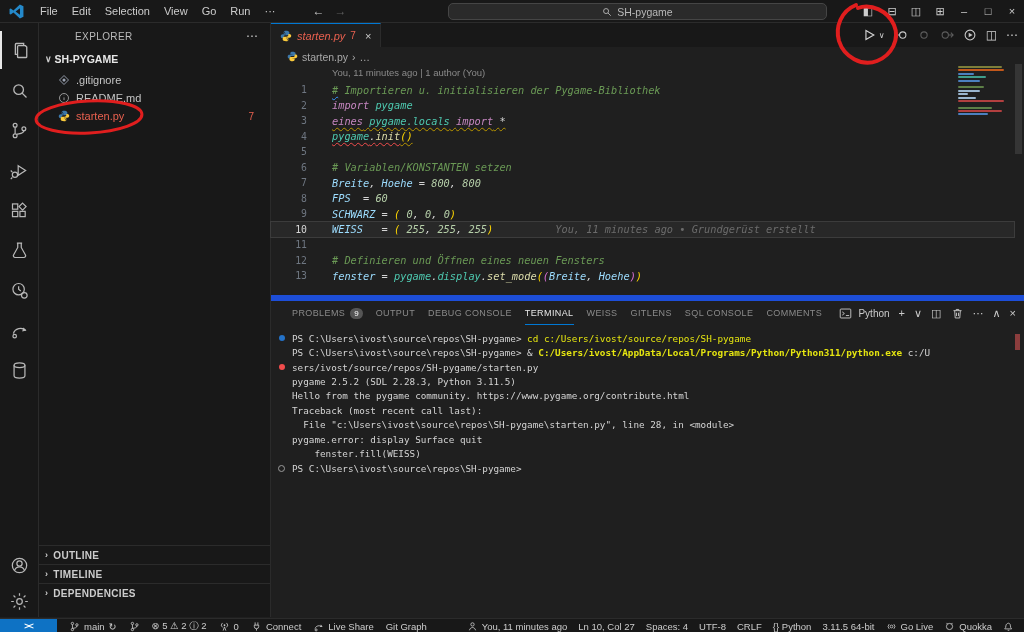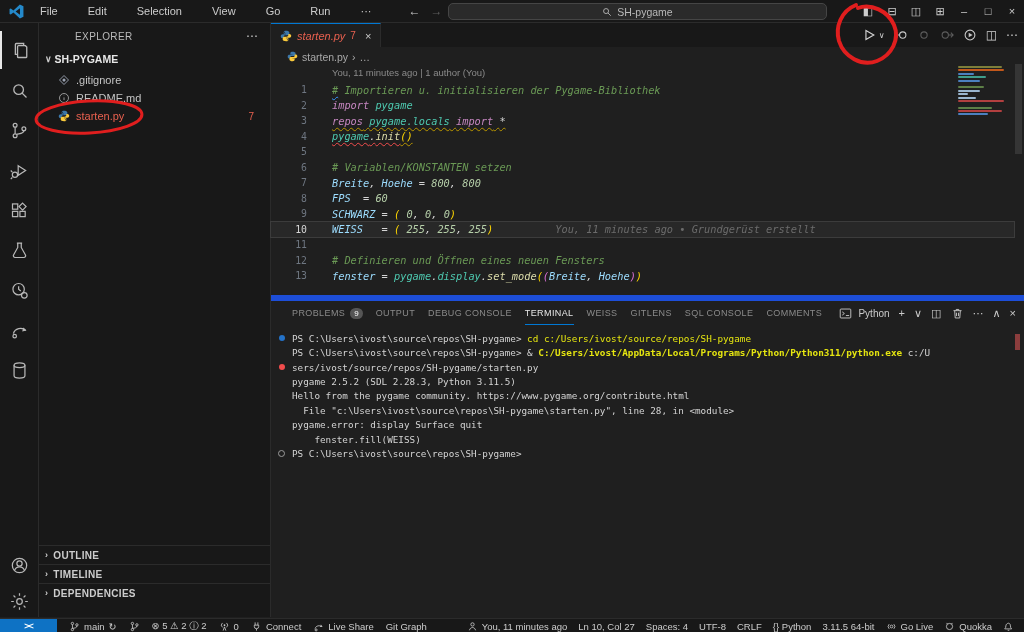--- a/index.html
+++ b/index.html
@@ -3,21 +3,21 @@
 <meta charset="utf-8">
 <style>
   html,body{margin:0;padding:0;background:#000;}
   .screen{position:relative;width:1024px;height:632px;background:#1f1f1f;overflow:hidden;
           font-family:"Liberation Sans",sans-serif;color:#cccccc;-webkit-font-smoothing:antialiased;}
   .icon svg{display:block;}
   
   .titlebar{position:absolute;left:0;top:0;width:1024px;height:22px;background:#181818;
             border-bottom:1px solid #2b2b2b;display:flex;align-items:center;font-size:11px;color:#cccccc;}
   .logo{width:15px;height:15px;margin:0 9px 0 9px;}
-  .menus{display:flex;gap:16px;}
+  .menus{display:flex;gap:0;}
   .menu-item{padding:0 7px;cursor:default;}
   .navarrows{margin-left:30px;display:flex;gap:10px;font-size:12px;}
   .nav-fwd{color:#5f5f5f;}
   .cmdcenter{position:absolute;left:448px;top:3px;width:377px;height:15px;background:#2a2a2a;
              border:1px solid #454545;border-radius:5px;display:flex;align-items:center;justify-content:center;
              gap:5px;font-size:10.5px;color:#b9b9b9;}
   .win-icons{position:absolute;right:0;top:0;height:22px;display:flex;align-items:center;}
   .win-icons span{width:24px;text-align:center;font-size:11px;color:#cccccc;}
   
   .activitybar{position:absolute;left:0;top:23px;width:38px;height:594px;background:#181818;
@@ -368,21 +368,21 @@
       <div class="line">
         <span class="ln">1</span>
         <span class="lcontent"><span class="tok cm sqb">#</span><span class="tok cm"> Importieren u. initialisieren der Pygame-Bibliothek</span></span>
       </div>
       <div class="line">
         <span class="ln">2</span>
         <span class="lcontent"><span class="tok kw">import</span><span class="tok pl"> </span><span class="tok mod">pygame</span></span>
       </div>
       <div class="line">
         <span class="ln">3</span>
-        <span class="lcontent"><span class="tok kw sqy">repos</span><span class="tok pl sqy"> </span><span class="tok mod sqy">pygame.locals</span><span class="tok pl sqy"> </span><span class="tok kw sqy">import</span><span class="tok pl sqy"> </span><span class="tok op sqy">*</span></span>
+        <span class="lcontent"><span class="tok kw sqy">eines</span><span class="tok pl sqy"> </span><span class="tok mod sqy">pygame.locals</span><span class="tok pl sqy"> </span><span class="tok kw sqy">import</span><span class="tok pl sqy"> </span><span class="tok op sqy">*</span></span>
       </div>
       <div class="line">
         <span class="ln">4</span>
         <span class="lcontent"><span class="tok mod sqr">pygame</span><span class="tok pl sqr">.</span><span class="tok fn sqr">init</span><span class="tok par sqy">()</span></span>
       </div>
       <div class="line">
         <span class="ln">5</span>
         <span class="lcontent"></span>
       </div>
       <div class="line">
@@ -505,20 +505,24 @@
         <div class="tline">
           <span class="tgut"></span>
           <span class="ttext"><span class="tok pl">pygame 2.5.2 (SDL 2.28.3, Python 3.11.5)</span></span>
         </div>
         <div class="tline">
           <span class="tgut"></span>
           <span class="ttext"><span class="tok pl">Hello from the pygame community. https://www.pygame.org/contribute.html</span></span>
         </div>
         <div class="tline">
           <span class="tgut"></span>
+          <span class="ttext"><span class="tok pl">Traceback (most recent call last):</span></span>
+        </div>
+        <div class="tline">
+          <span class="tgut"></span>
           <span class="ttext"><span class="tok pl">  File "c:\Users\ivost\source\repos\SH-pygame\starten.py", line 28, in &lt;module&gt;</span></span>
         </div>
         <div class="tline">
           <span class="tgut"></span>
           <span class="ttext"><span class="tok pl">pygame.error: display Surface quit</span></span>
         </div>
         <div class="tline">
           <span class="tgut"></span>
           <span class="ttext"><span class="tok pl">    fenster.fill(WEISS)</span></span>
         </div>

